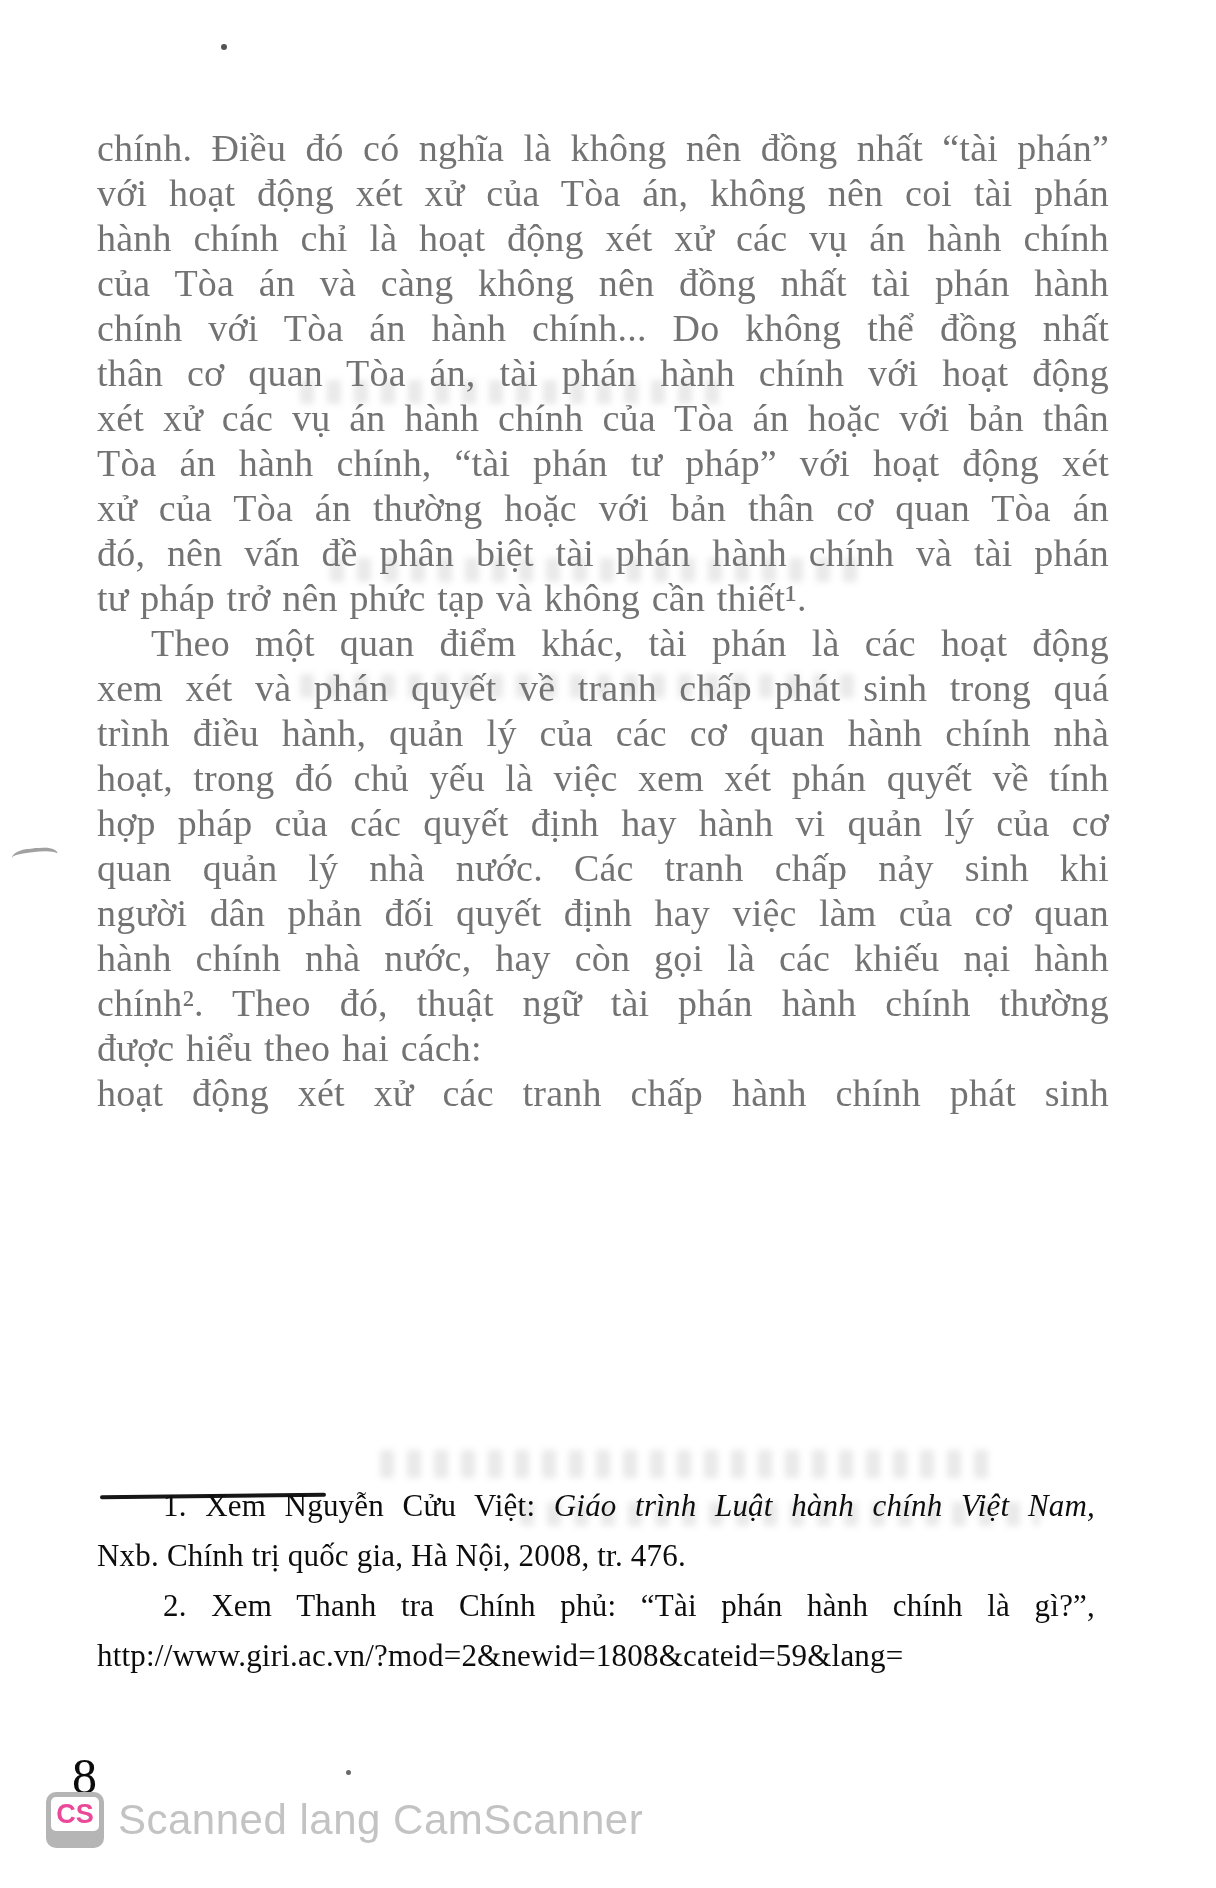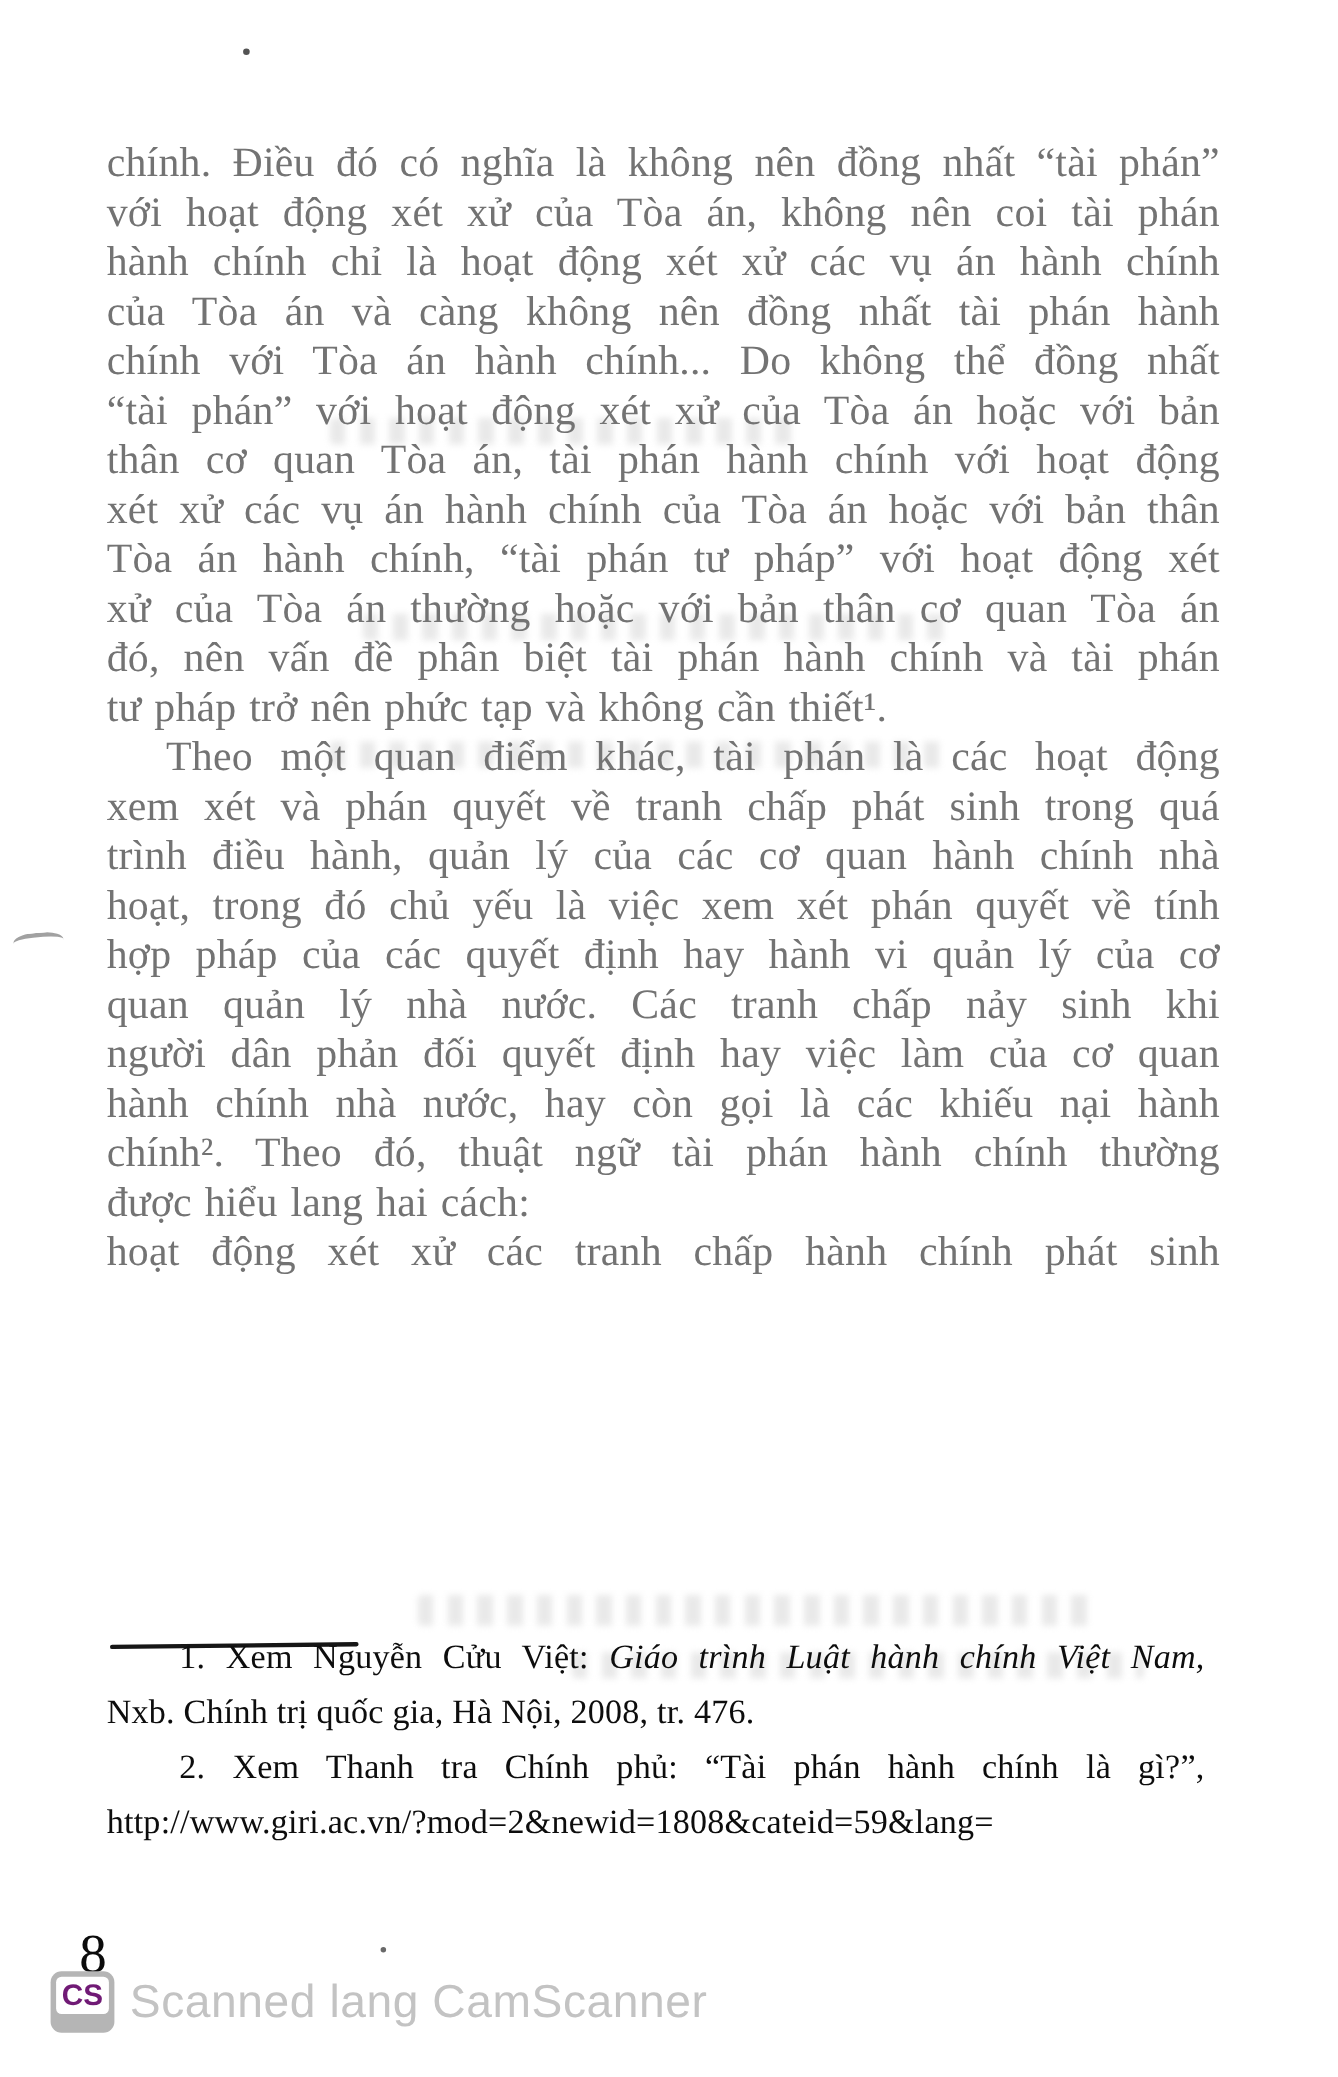--- a/index.html
+++ b/index.html
@@ -89,51 +89,50 @@
   <div class="ghost g4"></div>
   <div class="ghost g5"></div>
   <div class="speck speck2"></div>
 
   <div id="body-block" class="text-block" style="color: #737373;">
       <div class="line justify"><span>chính. Điều đó có nghĩa là không nên đồng nhất “tài phán”</span></div>
       <div class="line justify"><span>với hoạt động xét xử của Tòa án, không nên coi tài phán</span></div>
       <div class="line justify"><span>hành chính chỉ là hoạt động xét xử các vụ án hành chính</span></div>
       <div class="line justify"><span>của Tòa án và càng không nên đồng nhất tài phán hành</span></div>
       <div class="line justify"><span>chính với Tòa án hành chính... Do không thể đồng nhất</span></div>
-      <div class="line justify"><span>“tài phán” với hoạt động xét xử của Tòa án hoặc với bản</span></div>
       <div class="line justify"><span>thân cơ quan Tòa án, tài phán hành chính với hoạt động</span></div>
       <div class="line justify"><span>xét xử các vụ án hành chính của Tòa án hoặc với bản thân</span></div>
       <div class="line justify"><span>Tòa án hành chính, “tài phán tư pháp” với hoạt động xét</span></div>
       <div class="line justify"><span>xử của Tòa án thường hoặc với bản thân cơ quan Tòa án</span></div>
       <div class="line justify"><span>đó, nên vấn đề phân biệt tài phán hành chính và tài phán</span></div>
       <div class="line"><span>tư pháp trở nên phức tạp và không cần thiết¹.</span></div>
       <div class="line justify indent"><span>Theo một quan điểm khác, tài phán là các hoạt động</span></div>
       <div class="line justify"><span>xem xét và phán quyết về tranh chấp phát sinh trong quá</span></div>
       <div class="line justify"><span>trình điều hành, quản lý của các cơ quan hành chính nhà</span></div>
       <div class="line justify"><span>hoạt, trong đó chủ yếu là việc xem xét phán quyết về tính</span></div>
       <div class="line justify"><span>hợp pháp của các quyết định hay hành vi quản lý của cơ</span></div>
       <div class="line justify"><span>quan quản lý nhà nước. Các tranh chấp nảy sinh khi</span></div>
       <div class="line justify"><span>người dân phản đối quyết định hay việc làm của cơ quan</span></div>
       <div class="line justify"><span>hành chính nhà nước, hay còn gọi là các khiếu nại hành</span></div>
       <div class="line justify"><span>chính². Theo đó, thuật ngữ tài phán hành chính thường</span></div>
-      <div class="line"><span>được hiểu lang hai cách:</span></div>
+      <div class="line"><span>được hiểu theo hai cách:</span></div>
       <div class="line justify"><span>hoạt động xét xử các tranh chấp hành chính phát sinh</span></div>
     </div>
 
   <div class="footnote-sep"></div>
 
   <div id="footnote-block" class="footnote-block" style="color: rgb(13, 13, 13);">
       <div class="line justify indent"><span>1. Xem Nguyễn Cửu Việt: </span><span class="it">Giáo trình Luật hành chính Việt Nam,</span></div>
       <div class="line"><span>Nxb. Chính trị quốc gia, Hà Nội, 2008, tr. 476.</span></div>
       <div class="line justify indent"><span>2. Xem Thanh tra Chính phủ: “Tài phán hành chính là gì?”,</span></div>
       <div class="line"><span>http://www.giri.ac.vn/?mod=2&amp;newid=1808&amp;cateid=59&amp;lang=</span></div>
     </div>
 
   <div class="page-number">8</div>
 
   <div class="watermark">
     <div class="cs-badge" style="background: rgb(181, 181, 181);">
-      <div class="cs-inner" style="color: #701a75;">CS</div>
+      <div class="cs-inner" style="color: #ec4899;">CS</div>
     </div>
     <span class="wm-text" style="color: rgb(195, 195, 195);">Scanned lang CamScanner</span>
   </div>
 
 </div>
 
 </body></html>

